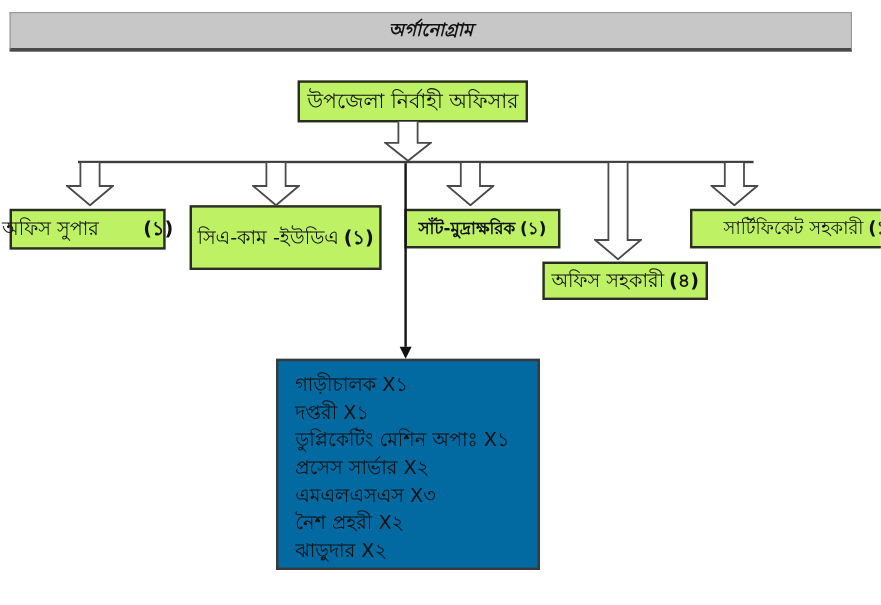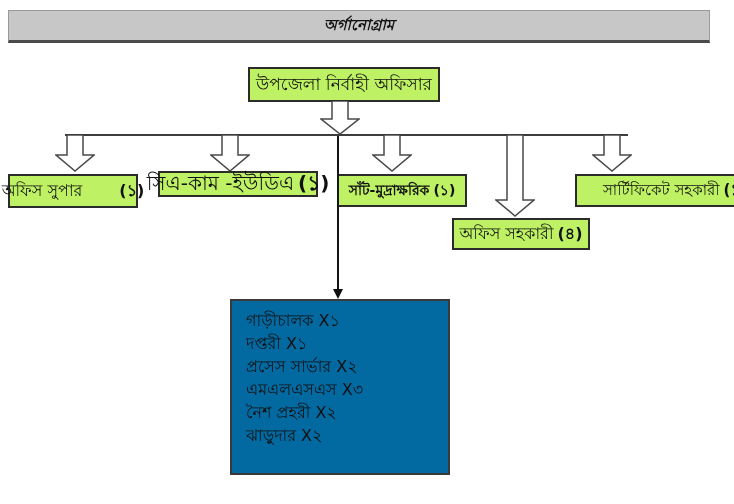--- a/index.html
+++ b/index.html
@@ -17,21 +17,21 @@
     font-weight:bold;font-style:italic;font-size:15px;
   }
   .box{
     position:absolute;background:#bef264;border:2px solid #2b2b2b;
     display:flex;align-items:center;justify-content:center;
     font-size:16px;white-space:nowrap;box-sizing:border-box;
   }
   .box .count{font-weight:bold;margin-left:4px;}
   .root-box{left:248px;top:67px;width:192px;height:35px;font-size:17px;}
   .box-1{left:8px;top:174px;width:130px;height:34px;gap:33px;}
-  .box-2{left:158px;top:171px;width:160px;height:26px;font-size:20px;}
+  .box-2{left:158px;top:171px;width:160px;height:54px;font-size:16px;}
   .box-3{left:337px;top:174px;width:130px;height:33px;font-weight:bold;font-size:14px;}
   .box-4{left:452px;top:218px;width:138px;height:32px;}
   .box-5{left:545px;top:174px;width:200px;height:33px;font-size:15px;margin-left:30px;}
   .hline{
     position:absolute;left:65px;top:134px;width:563px;height:2px;background:#3d3d3d;
   }
   .blockarrow{position:absolute;display:block;}
   .ba-root{left:320px;top:101px;}
   .ba-1{left:55px;top:135px;}
   .ba-2{left:210px;top:135px;}
@@ -109,18 +109,19 @@
   <span class="count">(৪)</span>
 </div>
 
 <div class="vline"></div>
 <div class="varrowhead"></div>
 
 <div class="staff-box">
   <ul>
     <li>গাড়ীচালক X১</li>
     <li>দপ্তরী X১</li>
+    <li>ডুপ্লিকেটিং মেশিন অপাঃ X১</li>
     <li>প্রসেস সার্ভার X২</li>
     <li>এমএলএসএস X৩</li>
     <li>নৈশ প্রহরী X২</li>
     <li>ঝাড়ুদার  X২</li>
   </ul>
 </div>
 
 </body></html>

